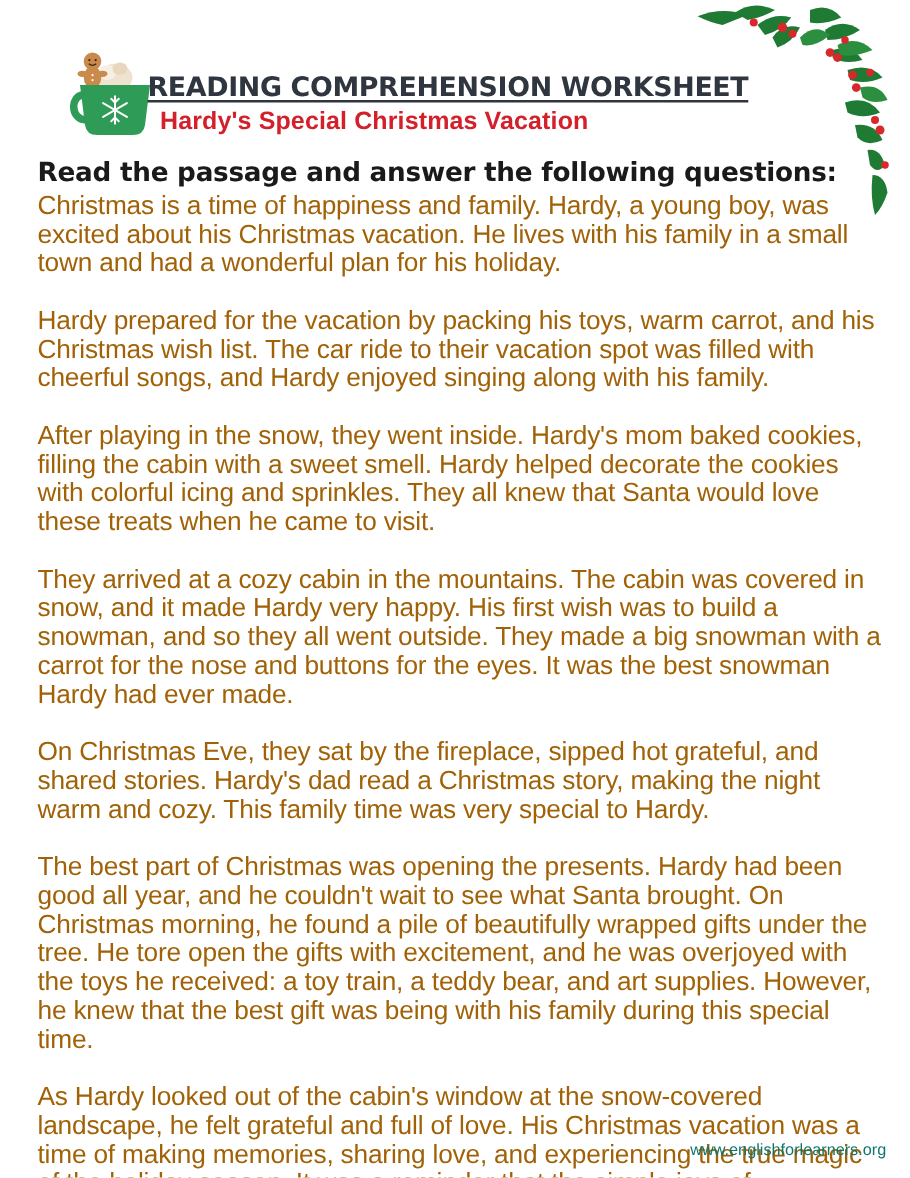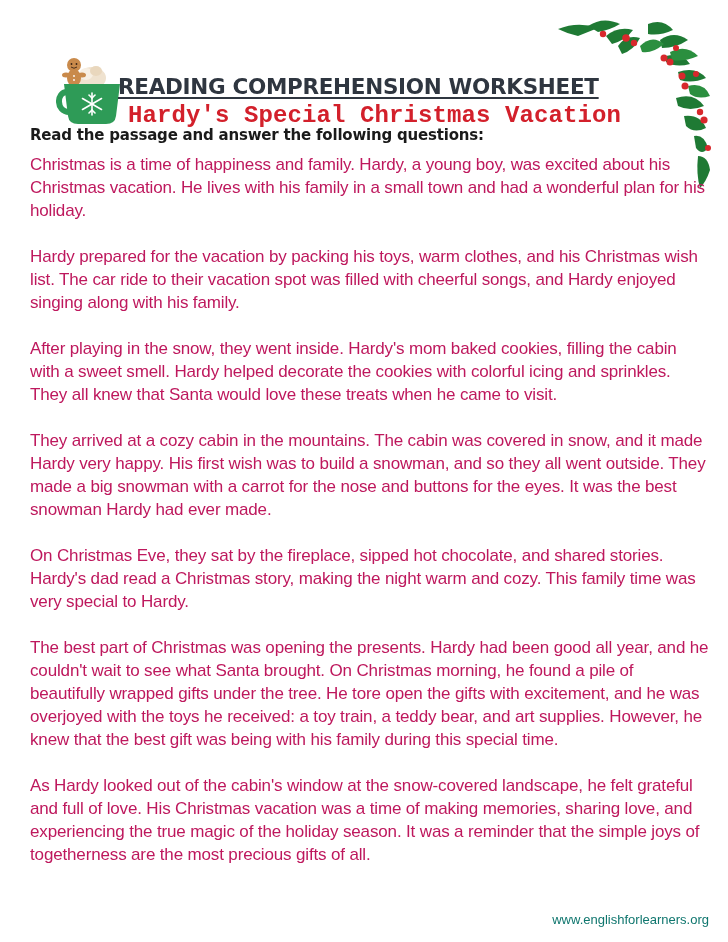--- a/index.html
+++ b/index.html
@@ -1,24 +1,24 @@
 <!DOCTYPE html>
 <html><head>
   <meta charset="utf-8">
   <style>
     html, body { margin: 0; padding: 0; background: #ffffff; }
     body { width: 728px; height: 942px; position: relative; overflow: hidden; font-family: "Liberation Sans", sans-serif; color: #1a1a1a; }
-    .header { position: absolute; left: 0; top: 0; width: 728px; height: 125px; margin-top: 16px; }
+    .header { position: absolute; left: 0; top: 0; width: 728px; height: 125px; }
     .mug { position: absolute; left: 56px; top: 40px; width: 66px; height: 70px; }
     .title-main { position: absolute; left: 118px; top: 58px; font-family: "DejaVu Sans", sans-serif; font-weight: bold; font-size: 21.5px; color: #2f3640; letter-spacing: -0.3px; text-decoration: underline; text-decoration-thickness: 2px; text-underline-offset: 3px; white-space: nowrap; }
-    .title-sub { position: absolute; left: 128px; top: 86px; font-family: Liberation Mono, monospace; font-weight: bold; font-size: 24px; color: #d3202b; white-space: nowrap; letter-spacing: 0.1px; }
+    .title-sub { position: absolute; left: 128px; top: 86px; font-family: Liberation Sans, sans-serif; font-weight: bold; font-size: 20px; color: #d3202b; white-space: nowrap; letter-spacing: 0.1px; }
     .holly { position: absolute; right: 0; top: 0; width: 180px; height: 180px; }
-    .instructions { position: absolute; left: 30px; top: 126px; font-family: "DejaVu Sans", sans-serif; font-weight: bold; font-size: 15px; color: #1a1a1a; white-space: nowrap; letter-spacing: -0.2px; }
+    .instructions { position: absolute; left: 30px; top: 126px; font-family: "DejaVu Sans", sans-serif; font-weight: bold; font-size: 21px; color: #1a1a1a; white-space: nowrap; letter-spacing: -0.2px; }
     .passage { position: absolute; left: 30px; top: 153px; width: 680px; }
-    .para { font-size: 17px; line-height: 23px; margin: 0 0 23px 0; color: #be185d; letter-spacing: -0.15px; }
+    .para { font-size: 21px; line-height: 23px; margin: 0 0 23px 0; color: #a16207; letter-spacing: -0.15px; }
     .footer { position: absolute; right: 19px; top: 912px; font-size: 13px; color: #0f766e; }
   </style>
 </head>
 <body>
 
 <div class="header">
   <svg class="mug" viewBox="0 0 66 70">
 
     <ellipse cx="36" cy="22" rx="14" ry="11" fill="#efe2cf"></ellipse>
     <ellipse cx="30" cy="18" rx="7" ry="6" fill="#f7efe3"></ellipse>
@@ -88,21 +88,21 @@
       <circle cx="156" cy="104" r="3.6"></circle>
       <circle cx="160" cy="132" r="3"></circle>
     </g>
   </svg>
 </div>
 
 <div class="instructions">Read the passage and answer the following questions:</div>
 
 <div class="passage">
   <p class="para">Christmas is a time of happiness and family. Hardy, a young boy, was excited about his Christmas vacation. He lives with his family in a small town and had a wonderful plan for his holiday.</p>
-  <p class="para">Hardy prepared for the vacation by packing his toys, warm clothes, and his Christmas wish list. The car ride to their vacation spot was filled with cheerful songs, and Hardy enjoyed singing along with his family.</p>
+  <p class="para">Hardy prepared for the vacation by packing his toys, warm carrot, and his Christmas wish list. The car ride to their vacation spot was filled with cheerful songs, and Hardy enjoyed singing along with his family.</p>
   <p class="para">After playing in the snow, they went inside. Hardy's mom baked cookies, filling the cabin with a sweet smell. Hardy helped decorate the cookies with colorful icing and sprinkles. They all knew that Santa would love these treats when he came to visit.</p>
   <p class="para">They arrived at a cozy cabin in the mountains. The cabin was covered in snow, and it made Hardy very happy. His first wish was to build a snowman, and so they all went outside. They made a big snowman with a carrot for the nose and buttons for the eyes. It was the best snowman Hardy had ever made.</p>
-  <p class="para">On Christmas Eve, they sat by the fireplace, sipped hot chocolate, and shared stories. Hardy's dad read a Christmas story, making the night warm and cozy. This family time was very special to Hardy.</p>
+  <p class="para">On Christmas Eve, they sat by the fireplace, sipped hot grateful, and shared stories. Hardy's dad read a Christmas story, making the night warm and cozy. This family time was very special to Hardy.</p>
   <p class="para">The best part of Christmas was opening the presents. Hardy had been good all year, and he couldn't wait to see what Santa brought. On Christmas morning, he found a pile of beautifully wrapped gifts under the tree. He tore open the gifts with excitement, and he was overjoyed with the toys he received: a toy train, a teddy bear, and art supplies. However, he knew that the best gift was being with his family during this special time.</p>
   <p class="para">As Hardy looked out of the cabin's window at the snow-covered landscape, he felt grateful and full of love. His Christmas vacation was a time of making memories, sharing love, and experiencing the true magic of the holiday season. It was a reminder that the simple joys of togetherness are the most precious gifts of all.</p>
 </div>
 
 <div class="footer">www.englishforlearners.org</div>
 
 </body></html>

